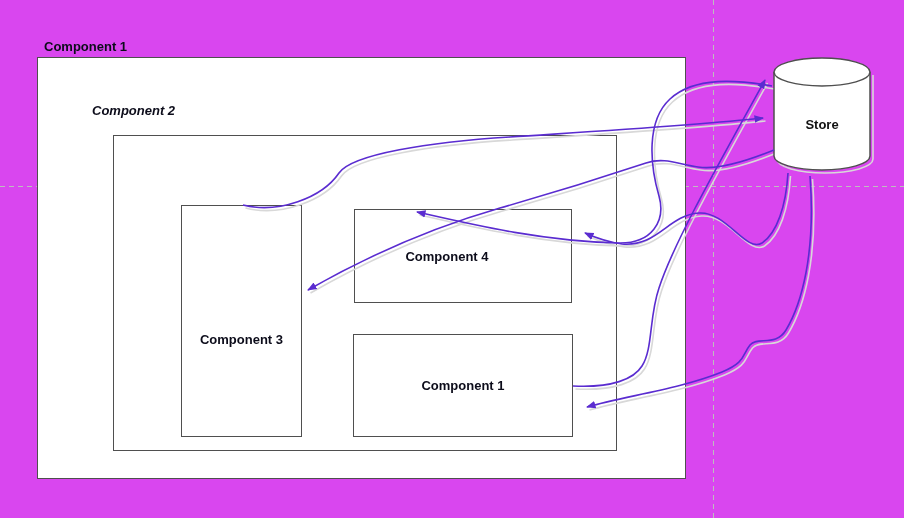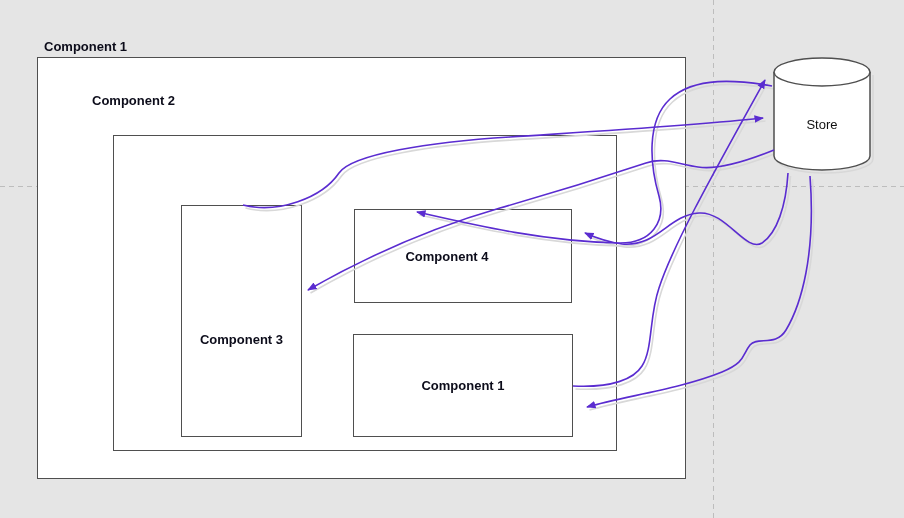--- a/index.html
+++ b/index.html
@@ -1,34 +1,34 @@
 <!DOCTYPE html>
 <html><head>
 <meta charset="utf-8">
 <style>
   html,body{margin:0;padding:0;background:#ffffff;}
   #canvas{
     position:relative;width:904px;height:518px;overflow:hidden;
-    background:#e5e5e5;
+    background:#d946ef;
     font-family:"Liberation Sans","DejaVu Sans",sans-serif;
   }
   .layer{position:absolute;left:0;top:0;width:904px;height:518px;}
   svg.layer{pointer-events:none;}
   svg.layer [data-interactable="true"]{pointer-events:stroke;}
   .node-box{
     position:absolute;background:#ffffff;
     border:1.5px solid #4f4f4f;box-sizing:border-box;z-index:1;
   }
   .node-label{
     position:absolute;z-index:3;color:#0c0c1a;font-weight:bold;
     font-size:13px;white-space:nowrap;
   }
   .centered{display:flex;align-items:center;justify-content:center;text-align:center;}
   .store-label{
-    position:absolute;z-index:3;color:#111;font-size:13px;font-weight:normal;
+    position:absolute;z-index:3;color:#111;font-size:13px;font-weight:bold;
     text-align:center;
   }
   #guides{z-index:0;}
   #shapes{z-index:2;}
 </style>
 </head>
 <body>
 
 <div id="canvas" data-interactable="true">
 
@@ -73,21 +73,21 @@
       <path data-interactable="true" marker-end="url(#ah)" d="M 573 386 C 612 388 634 379 642 366 C 653 349 649 317 659 288 C 672 248 706 186 765 80"></path>
       <path data-interactable="true" marker-end="url(#ah)" d="M 810 176 C 816 255 801 305 786 330 C 776 347 757 336 750 345 C 742 355 746 362 722 372 C 680 389 625 396 587 407"></path>
       <path data-interactable="true" marker-end="url(#ah)" d="M 788 173 C 786 206 777 233 762 243 C 746 253 726 211 699 213 C 668 215 658 247 622 244 C 607 242 594 237 585 233"></path>
       <path data-interactable="true" marker-end="url(#ah)" d="M 772 86 C 738 80 695 76 670 99 C 646 121 650 165 659 196 C 666 221 652 244 618 243 C 540 241 470 224 417 212"></path>
       <path data-interactable="true" marker-end="url(#ah)" d="M 774 150 C 742 163 716 170 698 167 C 678 164 664 157 646 163 C 622 171 560 191 500 208 C 420 231 350 266 308 290"></path>
     </g>
   </svg>
 
   <div class="node-label" style="left:44px;top:39px;" data-interactable="false">Component 1</div>
 
-  <div class="node-label" style="left:92px;top:93px;" data-interactable="false">Component 2</div>
+  <div class="node-label" style="left:92px;top:103px;font-style:italic;" data-interactable="false">Component 2</div>
 
   <div class="node-label centered" style="left:181px;top:205px;width:121px;height:212px;margin-top:28px;" data-interactable="false">Component 3</div>
 
   <div class="node-label centered" style="left:354px;top:209px;width:186px;height:94px;" data-interactable="false">Component 4</div>
 
   <div class="node-label centered" style="left:353px;top:334px;width:220px;height:103px;" data-interactable="false">Component 1</div>
 
   <div class="store-label" style="left:774px;top:117px;width:96px;" data-interactable="false">Store</div>
 
 </div>

